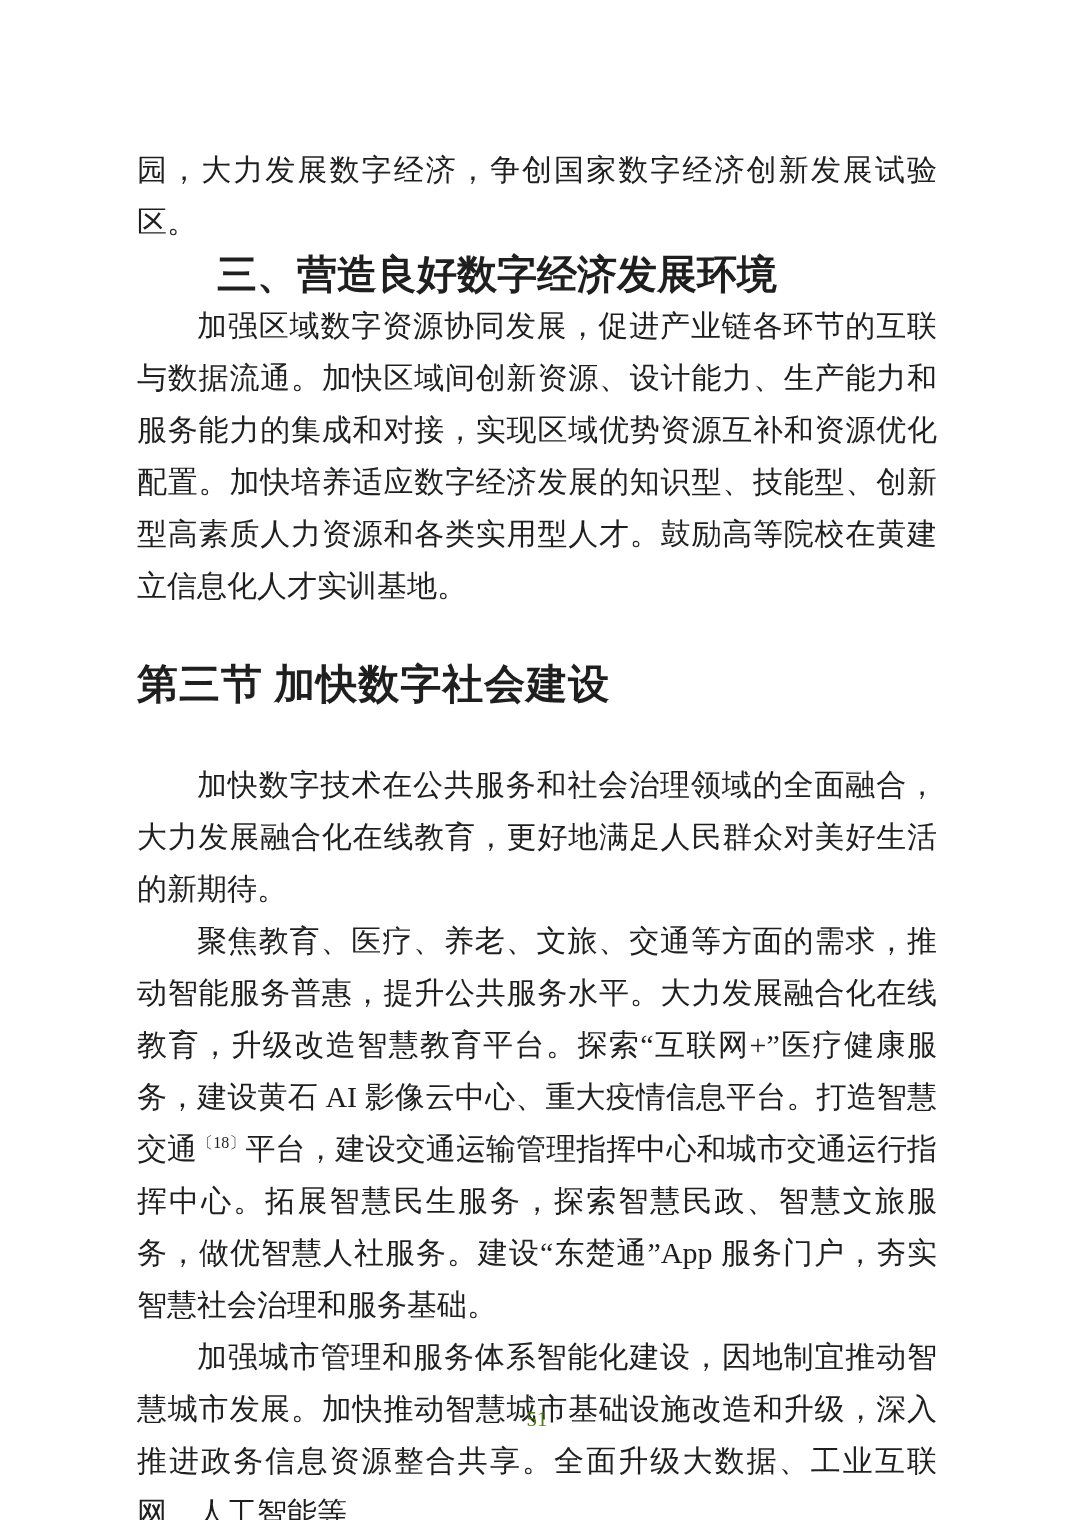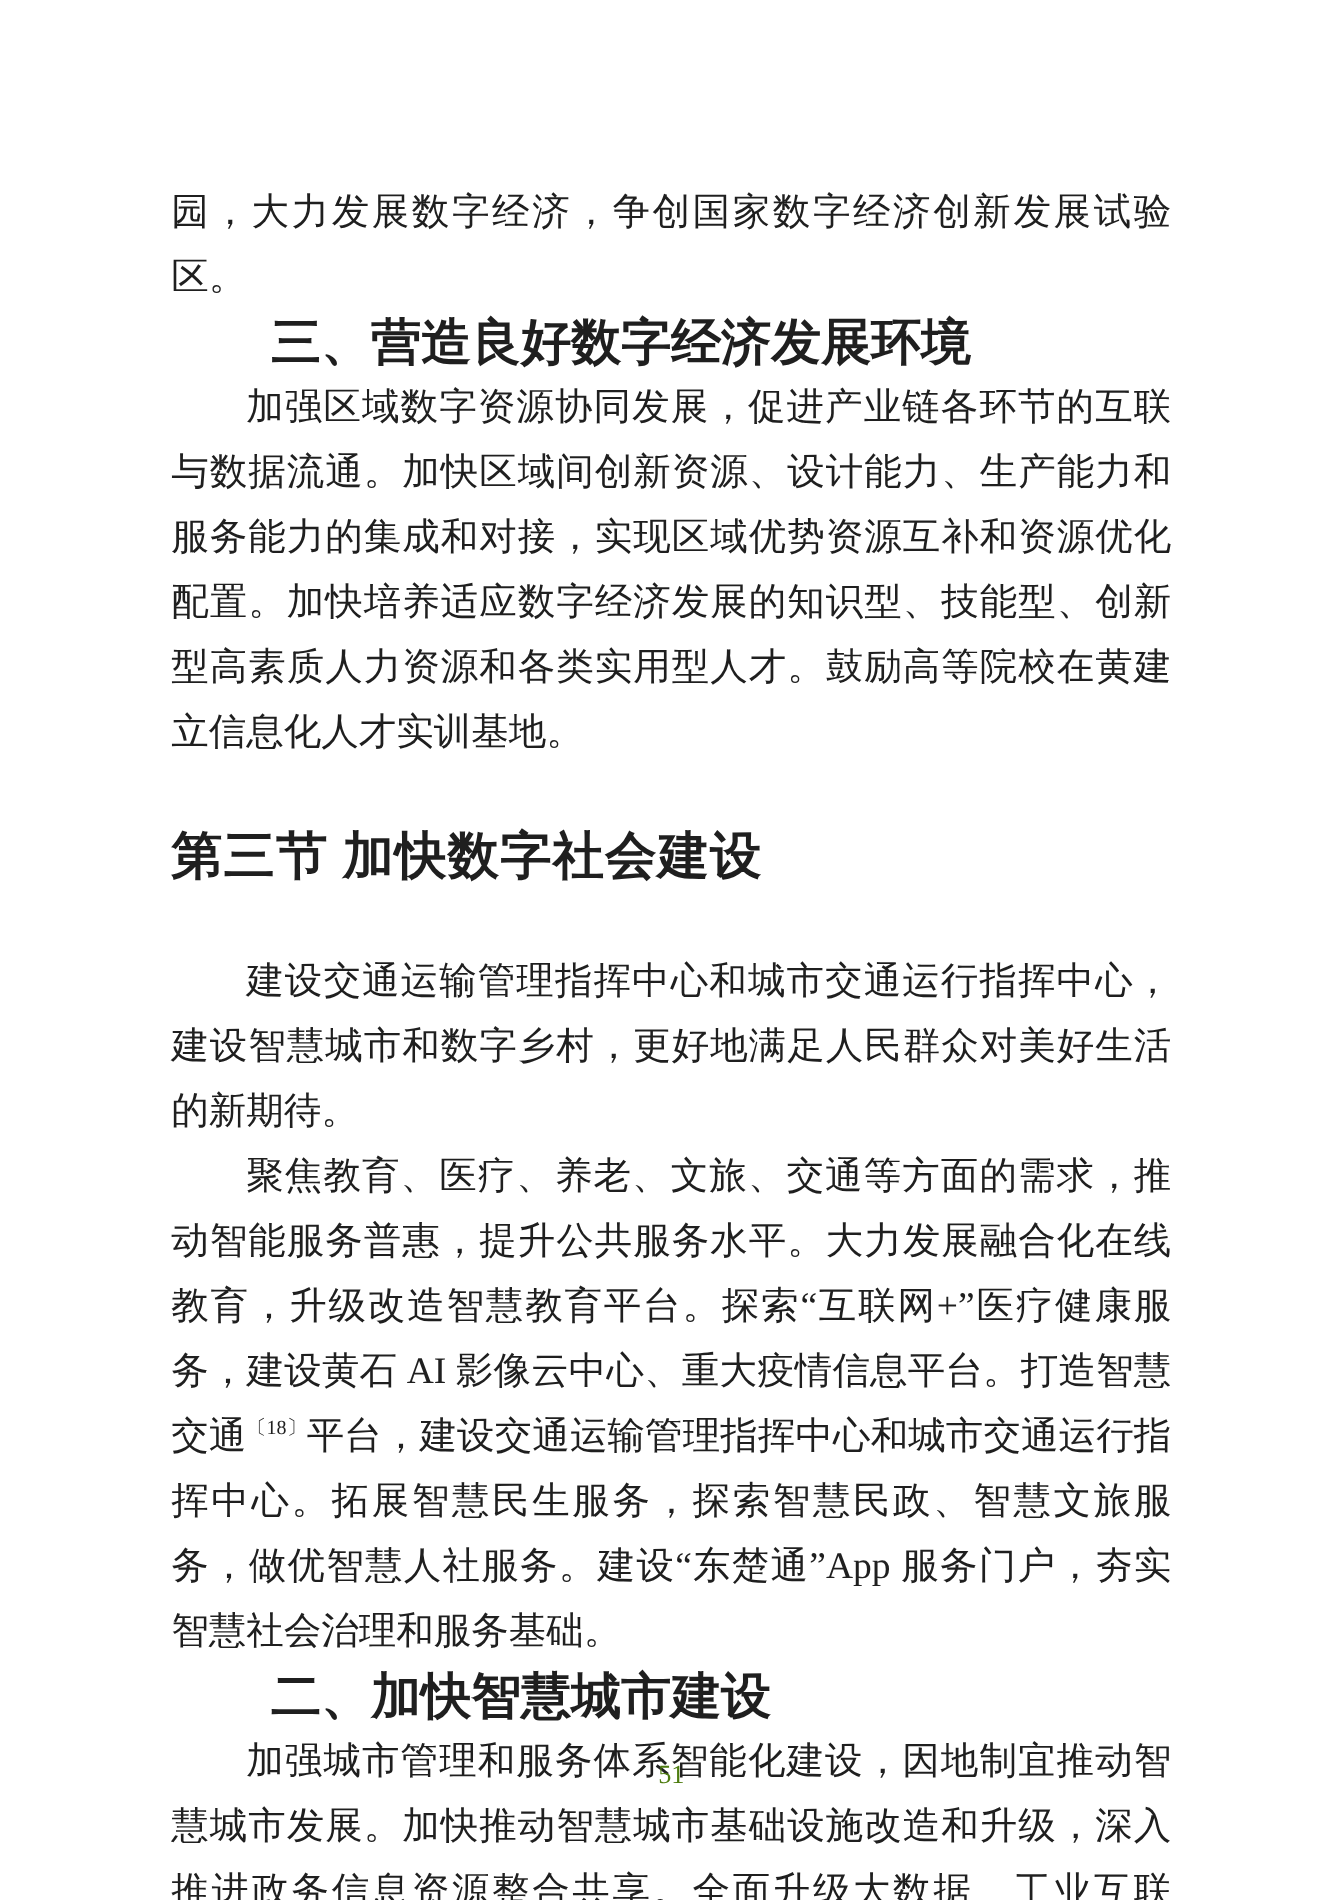--- a/index.html
+++ b/index.html
@@ -70,25 +70,24 @@
   <div class="body-text">
 
     <p class="para no-indent">园，大力发展数字经济，争创国家数字经济创新发展试验区。</p>
 
     <h3 class="subheading">三、营造良好数字经济发展环境</h3>
 
     <p class="para">加强区域数字资源协同发展，促进产业链各环节的互联与数据流通。加快区域间创新资源、设计能力、生产能力和服务能力的集成和对接，实现区域优势资源互补和资源优化配置。加快培养适应数字经济发展的知识型、技能型、创新型高素质人力资源和各类实用型人才。鼓励高等院校在黄建立信息化人才实训基地。</p>
 
     <h2 class="section-title">第三节 加快数字社会建设</h2>
 
-    <p class="para">建设交通运输管理指挥中心和城市交通运行指挥中心，建设智慧城市和数字乡村，更好地满足人民群众对美好生活的新期待。</p>
+    <p class="para">加快数字技术在公共服务和社会治理领域的全面融合，大力发展融合化在线教育，更好地满足人民群众对美好生活的新期待。</p>
 
 
     <p class="para"><span>聚焦教育、医疗、养老、文旅、交通等方面的需求，推动智能服务普惠，提升公共服务水平。大力发展融合化在线教育，升级改造智慧教育平台。探索“互联网+”医疗健康服务，建设黄石 AI 影像云中心、重大疫情信息平台。打造智慧交通</span><sup class="footnote">〔18〕</sup><span>平台，建设交通运输管理指挥中心和城市交通运行指挥中心。拓展智慧民生服务，探索智慧民政、智慧文旅服务，做优智慧人社服务。建设“东楚通”App 服务门户，夯实智慧社会治理和服务基础。</span></p>
 
-    <h3 class="subheading">二、加快智慧城市建设</h3>
 
     <p class="para">加强城市管理和服务体系智能化建设，因地制宜推动智慧城市发展。加快推动智慧城市基础设施改造和升级，深入推进政务信息资源整合共享。全面升级大数据、工业互联网、人工智能等</p>
 
   </div>
 
   <div class="page-number">51</div>
 </div>
 
 </body></html>

